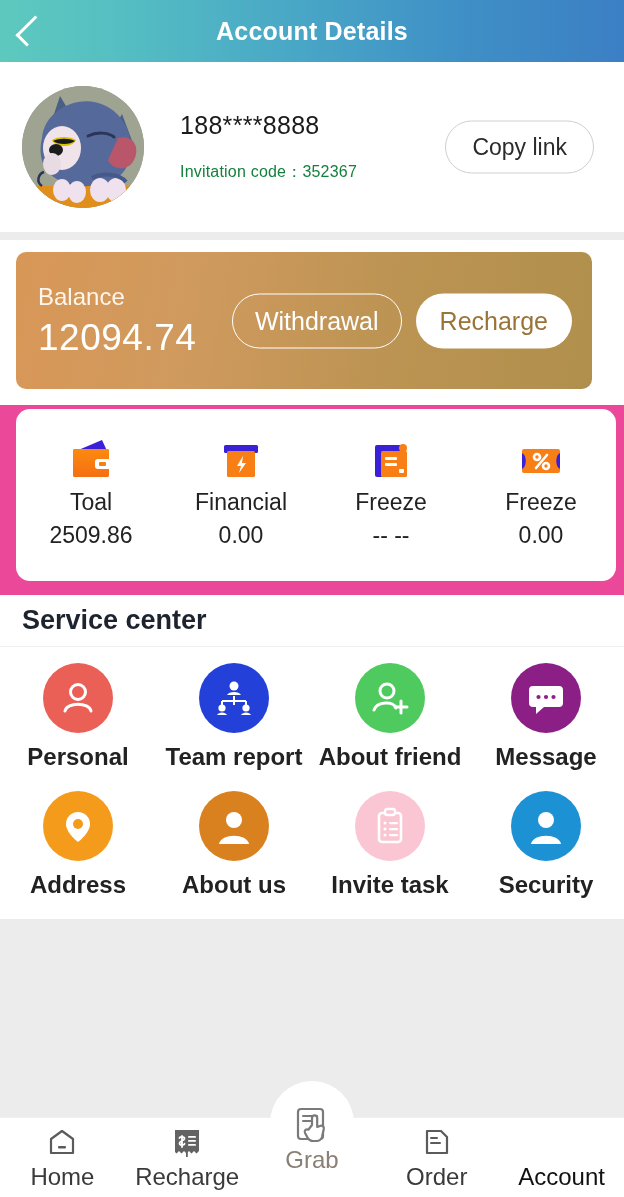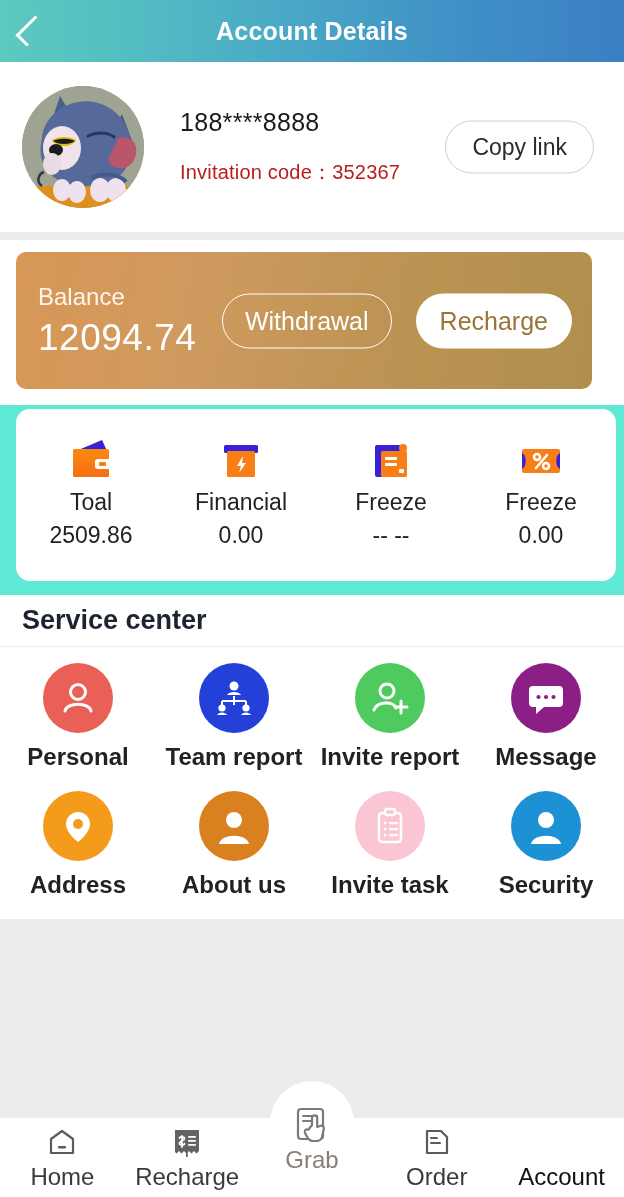--- a/index.html
+++ b/index.html
@@ -84,22 +84,22 @@
     display: flex;
     flex-direction: column;
     gap: 22px;
   }
   .phone-num {
     font-size: 25px;
     color: #1b1b1b;
     letter-spacing: 0.3px;
   }
   .invite-line {
-    font-size: 20px;
-    color: #b91c1c;
+    font-size: 16px;
+    color: #15803d;
     letter-spacing: 0.2px;
     white-space: nowrap;
   }
   .copy-link {
     position: absolute;
     right: 30px;
     top: 50%;
     transform: translateY(-50%);
     border: 1.5px solid #cfcfcf;
     border-radius: 30px;
@@ -133,21 +133,21 @@
   .balance-label { color: #fdf6ec; font-size: 24px; }
   .balance-amount { color: #ffffff; font-size: 37px; letter-spacing: 0.5px; }
 
   .balance-actions {
     position: absolute;
     right: 20px;
     top: 50%;
     transform: translateY(-50%);
     display: flex;
     align-items: center;
-    gap: 24px;
+    gap: 14px;
   }
   .btn-withdraw {
     border: 1.6px solid #ffffff;
     background: transparent;
     color: #ffffff;
     font-size: 25px;
     border-radius: 32px;
     padding: 12px 22px;
     cursor: pointer;
     font-family: "Liberation Sans", sans-serif;
@@ -160,21 +160,21 @@
     font-size: 25px;
     border-radius: 32px;
     padding: 13px 24px;
     cursor: pointer;
     font-family: "Liberation Sans", sans-serif;
     white-space: nowrap;
   }
 
   
   .stats-wrap {
-    background: #5eead4;
+    background: #ec4899;
     flex: 0 0 190px;
     padding: 4px 8px 14px 16px;
   }
   .stats-card {
     background: #ffffff;
     border-radius: 14px;
     height: 100%;
     display: flex;
     align-items: flex-start;
     padding-top: 26px;
@@ -423,21 +423,21 @@
       </div>
 
       <div class="scell">
         <div class="sicon" style="background:#4fca5e">
           <svg width="44" height="44" viewBox="0 0 44 44">
             <circle cx="19" cy="15" r="7" fill="none" stroke="#fff" stroke-width="3"></circle>
             <path d="M6 34 C9 25 26 25 28 32" fill="none" stroke="#fff" stroke-width="3" stroke-linecap="round"></path>
             <path d="M33 25 L33 37 M27 31 L39 31" stroke="#fff" stroke-width="3" stroke-linecap="round"></path>
           </svg>
         </div>
-        <div class="slabel">Invite report</div>
+        <div class="slabel">About friend</div>
       </div>
 
       <div class="scell">
         <div class="sicon" style="background:#8c1f86">
           <svg width="42" height="42" viewBox="0 0 42 42">
             <path d="M8 9 H34 A4 4 0 0 1 38 13 V26 A4 4 0 0 1 34 30 H19 L11 37 V30 H8 A4 4 0 0 1 4 26 V13 A4 4 0 0 1 8 9 Z" fill="#fff"></path>
             <circle cx="13.5" cy="20" r="2.1" fill="#8c1f86"></circle>
             <circle cx="21" cy="20" r="2.1" fill="#8c1f86"></circle>
             <circle cx="28.5" cy="20" r="2.1" fill="#8c1f86"></circle>
           </svg>

